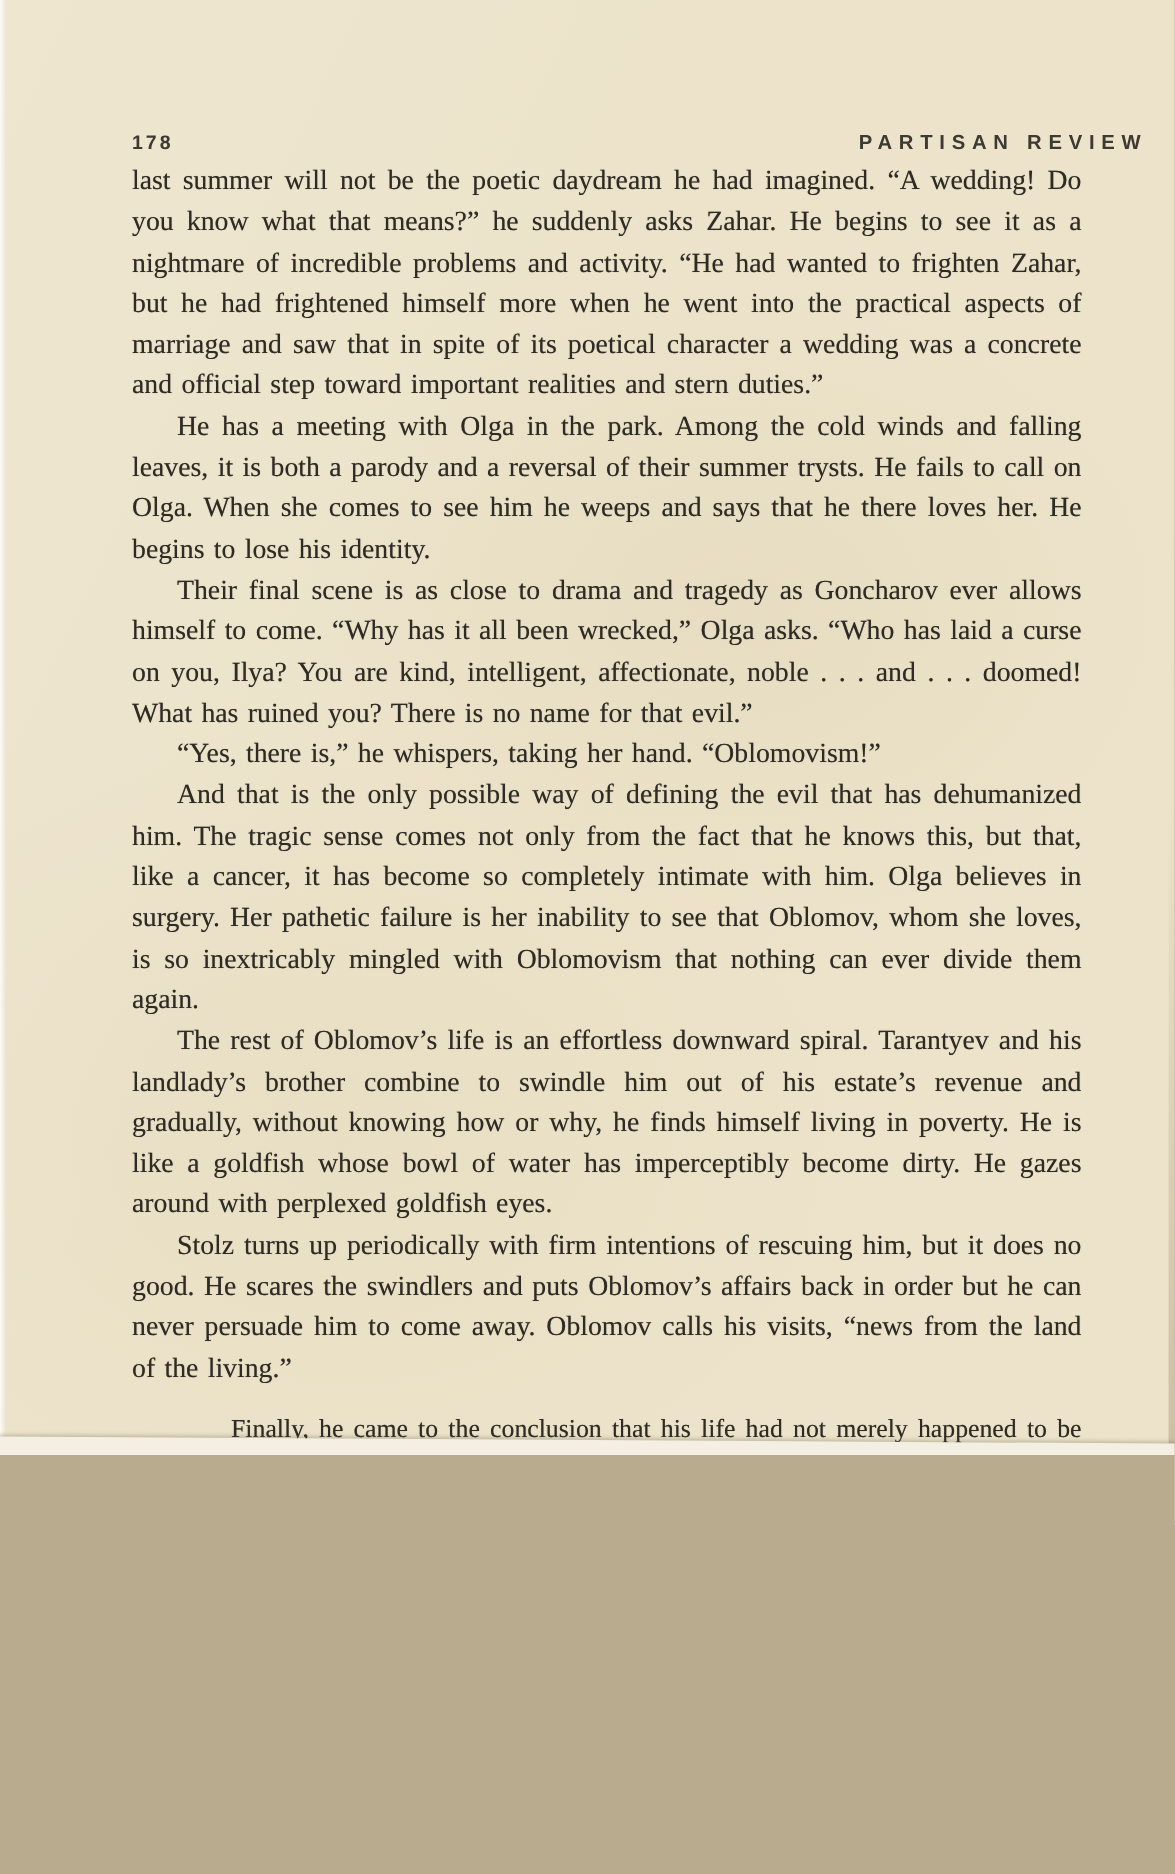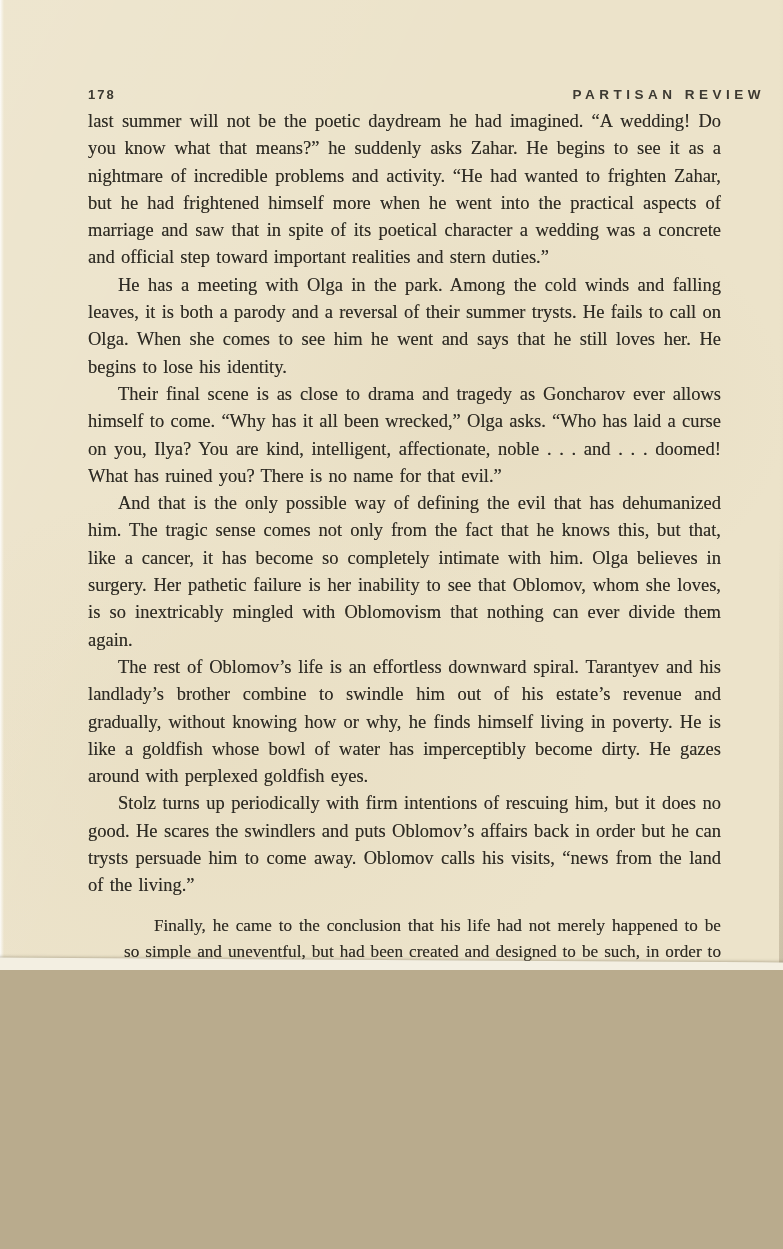--- a/index.html
+++ b/index.html
@@ -117,25 +117,26 @@
 
 <div class="page">
 
   <div class="running-header">
     <span class="pagenum">178</span>
     <span class="journal">PARTISAN REVIEW</span>
   </div>
 
   <div class="text-col">
     <p class="para no-indent">last summer will not be the poetic daydream he had imagined. “A wedding! Do you know what that means?” he suddenly asks Zahar. He begins to see it as a nightmare of incredible problems and activity. “He had wanted to frighten Zahar, but he had frightened himself more when he went into the practical aspects of marriage and saw that in spite of its poetical character a wedding was a concrete and official step toward important realities and stern duties.”</p>
-    <p class="para">He has a meeting with Olga in the park. Among the cold winds and falling leaves, it is both a parody and a reversal of their summer trysts. He fails to call on Olga. When she comes to see him he went and says that he still loves her. He begins to lose his identity.</p>
+    <p class="para">He has a meeting with Olga in the park. Among the cold winds and falling leaves, it is both a parody and a reversal of their summer trysts. He fails to call on Olga. When she comes to see him he weeps and says that he there loves her. He begins to lose his identity.</p>
     <p class="para">Their final scene is as close to drama and tragedy as Goncharov ever allows himself to come. “Why has it all been wrecked,” Olga asks. “Who has laid a curse on you, Ilya? You are kind, intelligent, affectionate, noble . . . and . . . doomed! What has ruined you? There is no name for that evil.”</p>
+    <p class="para">“Yes, there is,” he whispers, taking her hand. “Oblomovism!”</p>
     <p class="para">And that is the only possible way of defining the evil that has dehumanized him. The tragic sense comes not only from the fact that he knows this, but that, like a cancer, it has become so completely intimate with him. Olga believes in surgery. Her pathetic failure is her inability to see that Oblomov, whom she loves, is so inextricably mingled with Oblomovism that nothing can ever divide them again.</p>
     <p class="para">The rest of Oblomov’s life is an effortless downward spiral. Tarantyev and his landlady’s brother combine to swindle him out of his estate’s revenue and gradually, without knowing how or why, he finds himself living in poverty. He is like a goldfish whose bowl of water has imperceptibly become dirty. He gazes around with perplexed goldfish eyes.</p>
-    <p class="para">Stolz turns up periodically with firm intentions of rescuing him, but it does no good. He scares the swindlers and puts Oblomov’s affairs back in order but he can trysts persuade him to come away. Oblomov calls his visits, “news from the land of the living.”</p>
+    <p class="para">Stolz turns up periodically with firm intentions of rescuing him, but it does no good. He scares the swindlers and puts Oblomov’s affairs back in order but he can never persuade him to come away. Oblomov calls his visits, “news from the land of the living.”</p>
     <p class="para quote">Finally, he came to the conclusion that his life had not merely happened to be so simple and uneventful, but had been created and designed to be such, in order to demonstrate the ideally restful aspect of human existence. It was other people’s lot, he thought, to express its tempestuous aspects, to set in motion the creative and destructive forces.</p>
   </div>
 
   <div class="edge-left"></div>
   <div class="edge-right"></div>
   <div class="edge-bottom"></div>
 
 </div>
 
 </body></html>

